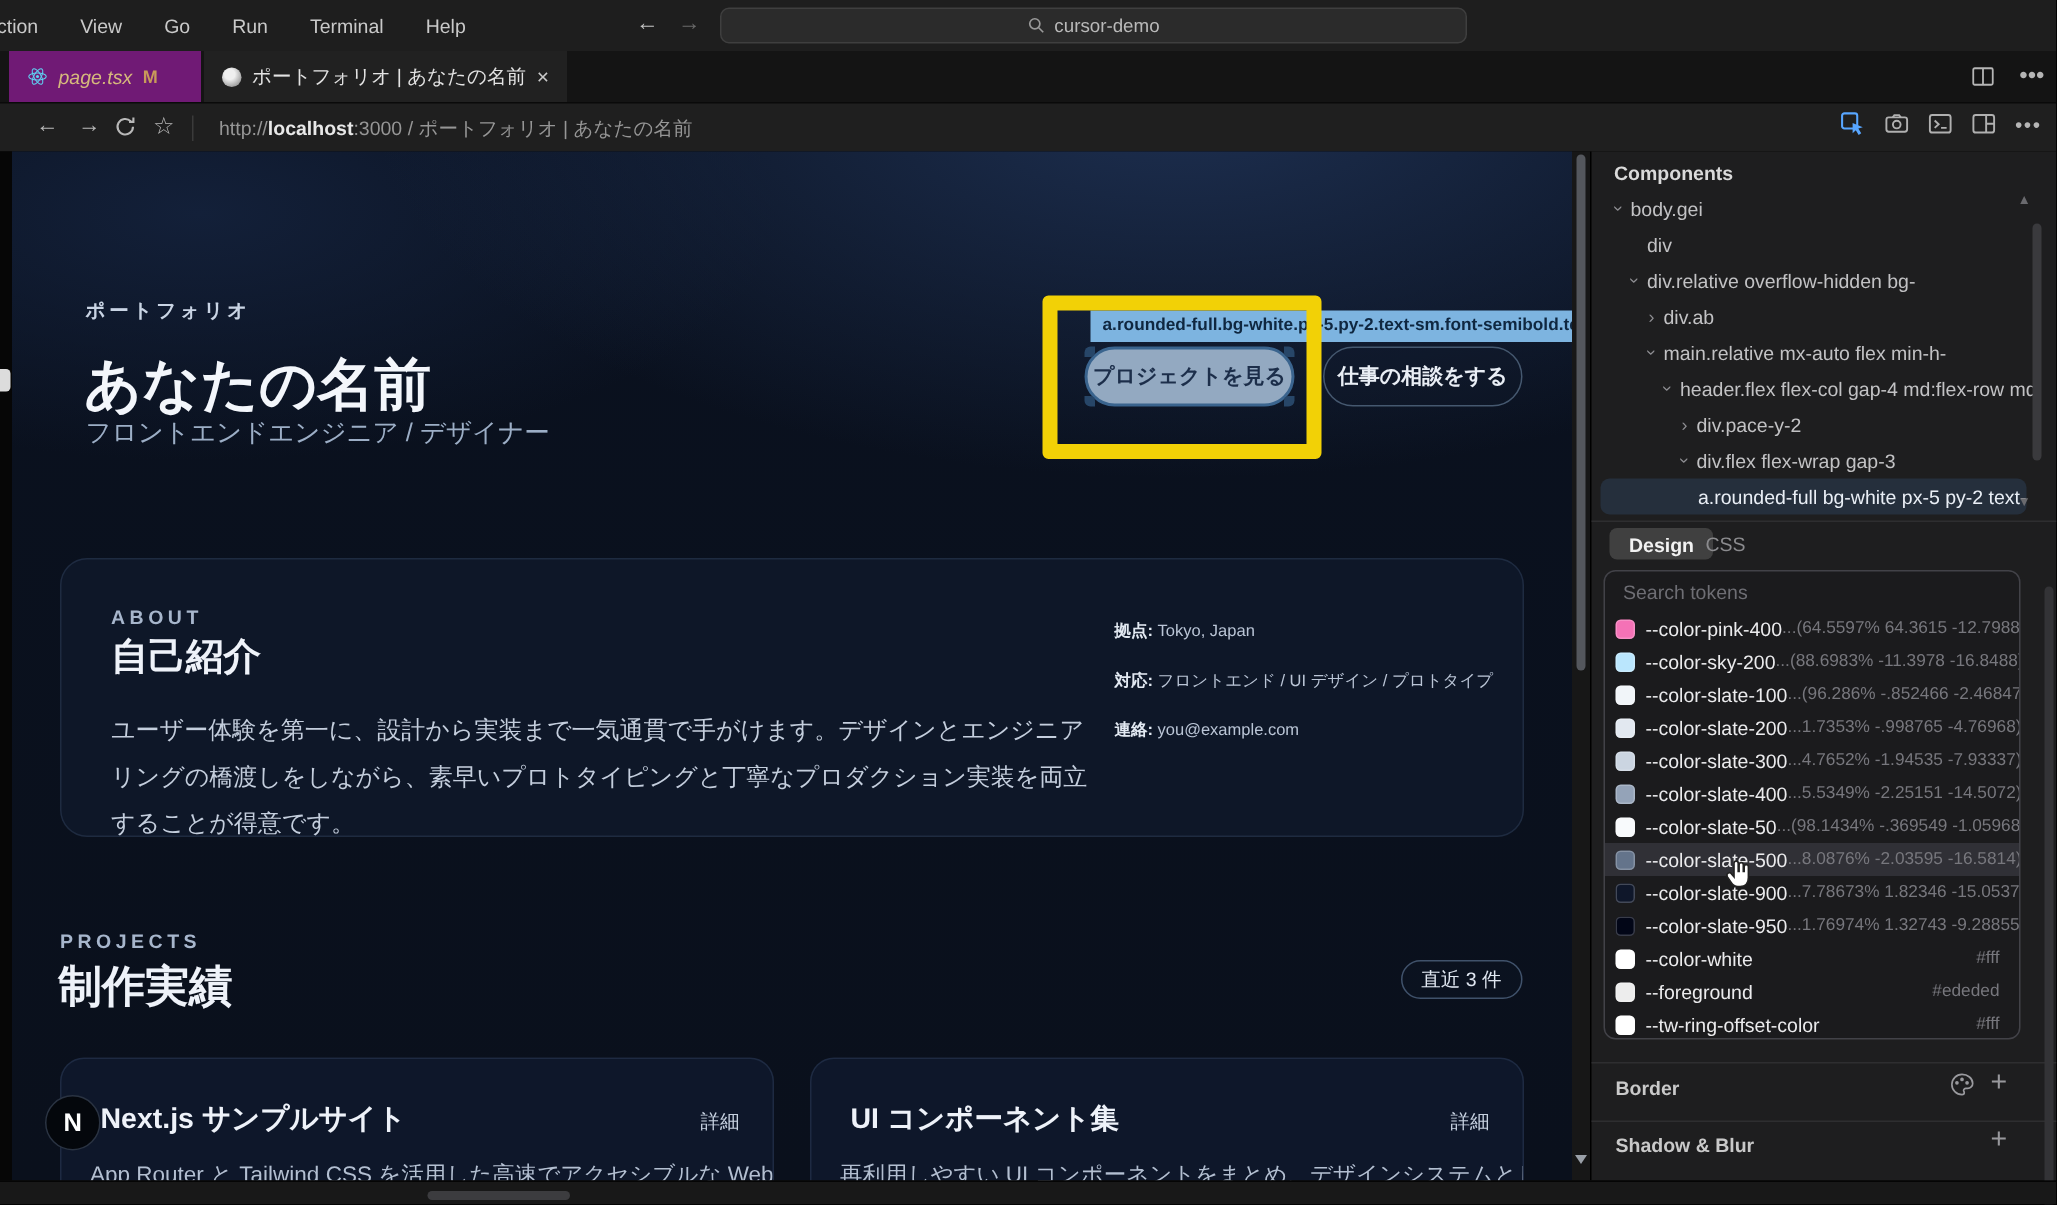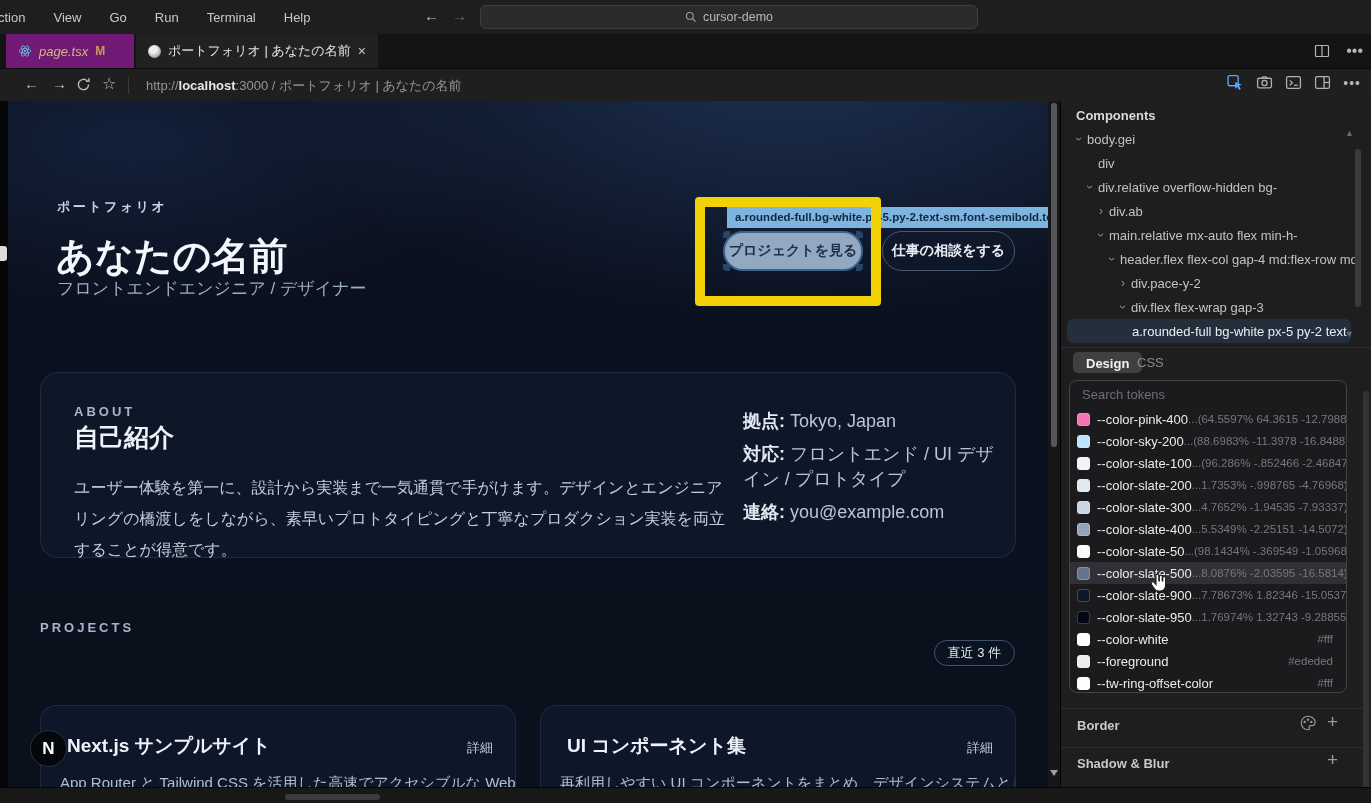--- a/index.html
+++ b/index.html
@@ -55,21 +55,21 @@
   .btn1 { position:absolute; left:715px; top:130px; width:140px; height:40px; border-radius:21px; background:#93a9c1; border:2px solid #3a648e; color:#1c2e4a; font-size:14px; font-weight:700; display:flex; align-items:center; justify-content:center; z-index:4; }
   .hnd { position:absolute; width:7px; height:7px; background:#274668; }
   .hnd.tl{left:-2px;top:-2px;border-radius:4px 0 3px 0;} .hnd.tr{right:-2px;top:-2px;border-radius:0 4px 0 3px;}
   .hnd.bl{left:-2px;bottom:-2px;border-radius:0 3px 0 4px;} .hnd.br{right:-2px;bottom:-2px;border-radius:3px 0 4px 0;}
   .btn2 { position:absolute; left:874px; top:130px; width:133px; height:40px; border-radius:21px; border:1px solid #45586f; background:rgba(16,26,44,.35); color:#e9eef5; font-size:14px; font-weight:700; display:flex; align-items:center; justify-content:center; }
   .ybox { position:absolute; left:687px; top:96px; width:186px; height:109px; border:10px solid #f2d106; border-radius:4px; z-index:6; }
   .about-card { position:absolute; left:32px; top:271px; width:976px; height:186px; border-radius:18px; background:rgba(18,29,50,.55); border:1px solid rgba(105,132,178,.18); }
   .s-label { position:absolute; left:33px; top:31px; font-size:13px; font-weight:700; letter-spacing:3px; color:#a7b6cc; }
   .about-title { position:absolute; left:33px; top:48px; font-size:25px; font-weight:700; color:#eef2f9; }
   .about-text { position:absolute; left:33px; top:99px; width:660px; font-size:16px; line-height:31px; color:#c4cedd; }
-  .info-col { position:absolute; left:702px; top:36px; width:256px; font-size:18px; line-height:25px; color:#bac5d6; }
+  .info-col { position:absolute; left:702px; top:36px; width:256px; font-size:11px; line-height:25px; color:#bac5d6; }
   .info-row { margin-bottom:8px; }
   .info-row b { color:#e2e9f2; font-weight:700; }
   .proj-label { position:absolute; left:32px; top:519px; font-size:13px; font-weight:700; letter-spacing:3px; color:#a7b6cc; }
   .proj-title { position:absolute; left:31px; top:537px; font-size:29px; font-weight:700; color:#eef2f9; }
   .recent-badge { position:absolute; right:33px; top:539px; height:26px; line-height:24px; padding:0 13px; border:1px solid #40526b; border-radius:14px; font-size:13px; color:#e0e7f1; background:rgba(13,22,38,.4); }
   .pcard { position:absolute; top:604px; width:476px; height:100px; border-radius:16px; background:rgba(16,28,52,.6); border:1px solid rgba(105,132,178,.18); overflow:hidden; }
   .pcard.c1 { left:32px; } .pcard.c2 { left:532px; }
   .pcard .ptitle { position:absolute; left:26px; top:27px; font-size:19px; font-weight:700; color:#eef2f9; }
   .pcard .plink { position:absolute; right:22px; top:33px; font-size:13px; color:#c6d1e0; }
   .pcard .pdesc { position:absolute; left:19px; top:68px; font-size:15px; color:#b3bfd1; white-space:nowrap; }
@@ -225,20 +225,21 @@
       <div class="about-title">自己紹介</div>
       <div class="about-text">ユーザー体験を第一に、設計から実装まで一気通貫で手がけます。デザインとエンジニアリングの橋渡しをしながら、素早いプロトタイピングと丁寧なプロダクション実装を両立することが得意です。</div>
       <div class="info-col">
         <div class="info-row"><b>拠点:</b><span> Tokyo, Japan</span></div>
         <div class="info-row"><b>対応:</b><span> フロントエンド / UI デザイン / プロトタイプ</span></div>
         <div class="info-row"><b>連絡:</b><span> you@example.com</span></div>
       </div>
     </div>
 
     <div class="proj-label">PROJECTS</div>
+    <div class="proj-title">制作実績</div>
     <div class="recent-badge">直近 3 件</div>
 
     <div class="pcard c1">
       <div class="ptitle">Next.js サンプルサイト</div>
       <div class="plink">詳細</div>
       <div class="pdesc">App Router と Tailwind CSS を活用した高速でアクセシブルな Web 体験を</div>
     </div>
     <div class="pcard c2">
       <div class="ptitle">UI コンポーネント集</div>
       <div class="plink">詳細</div>

